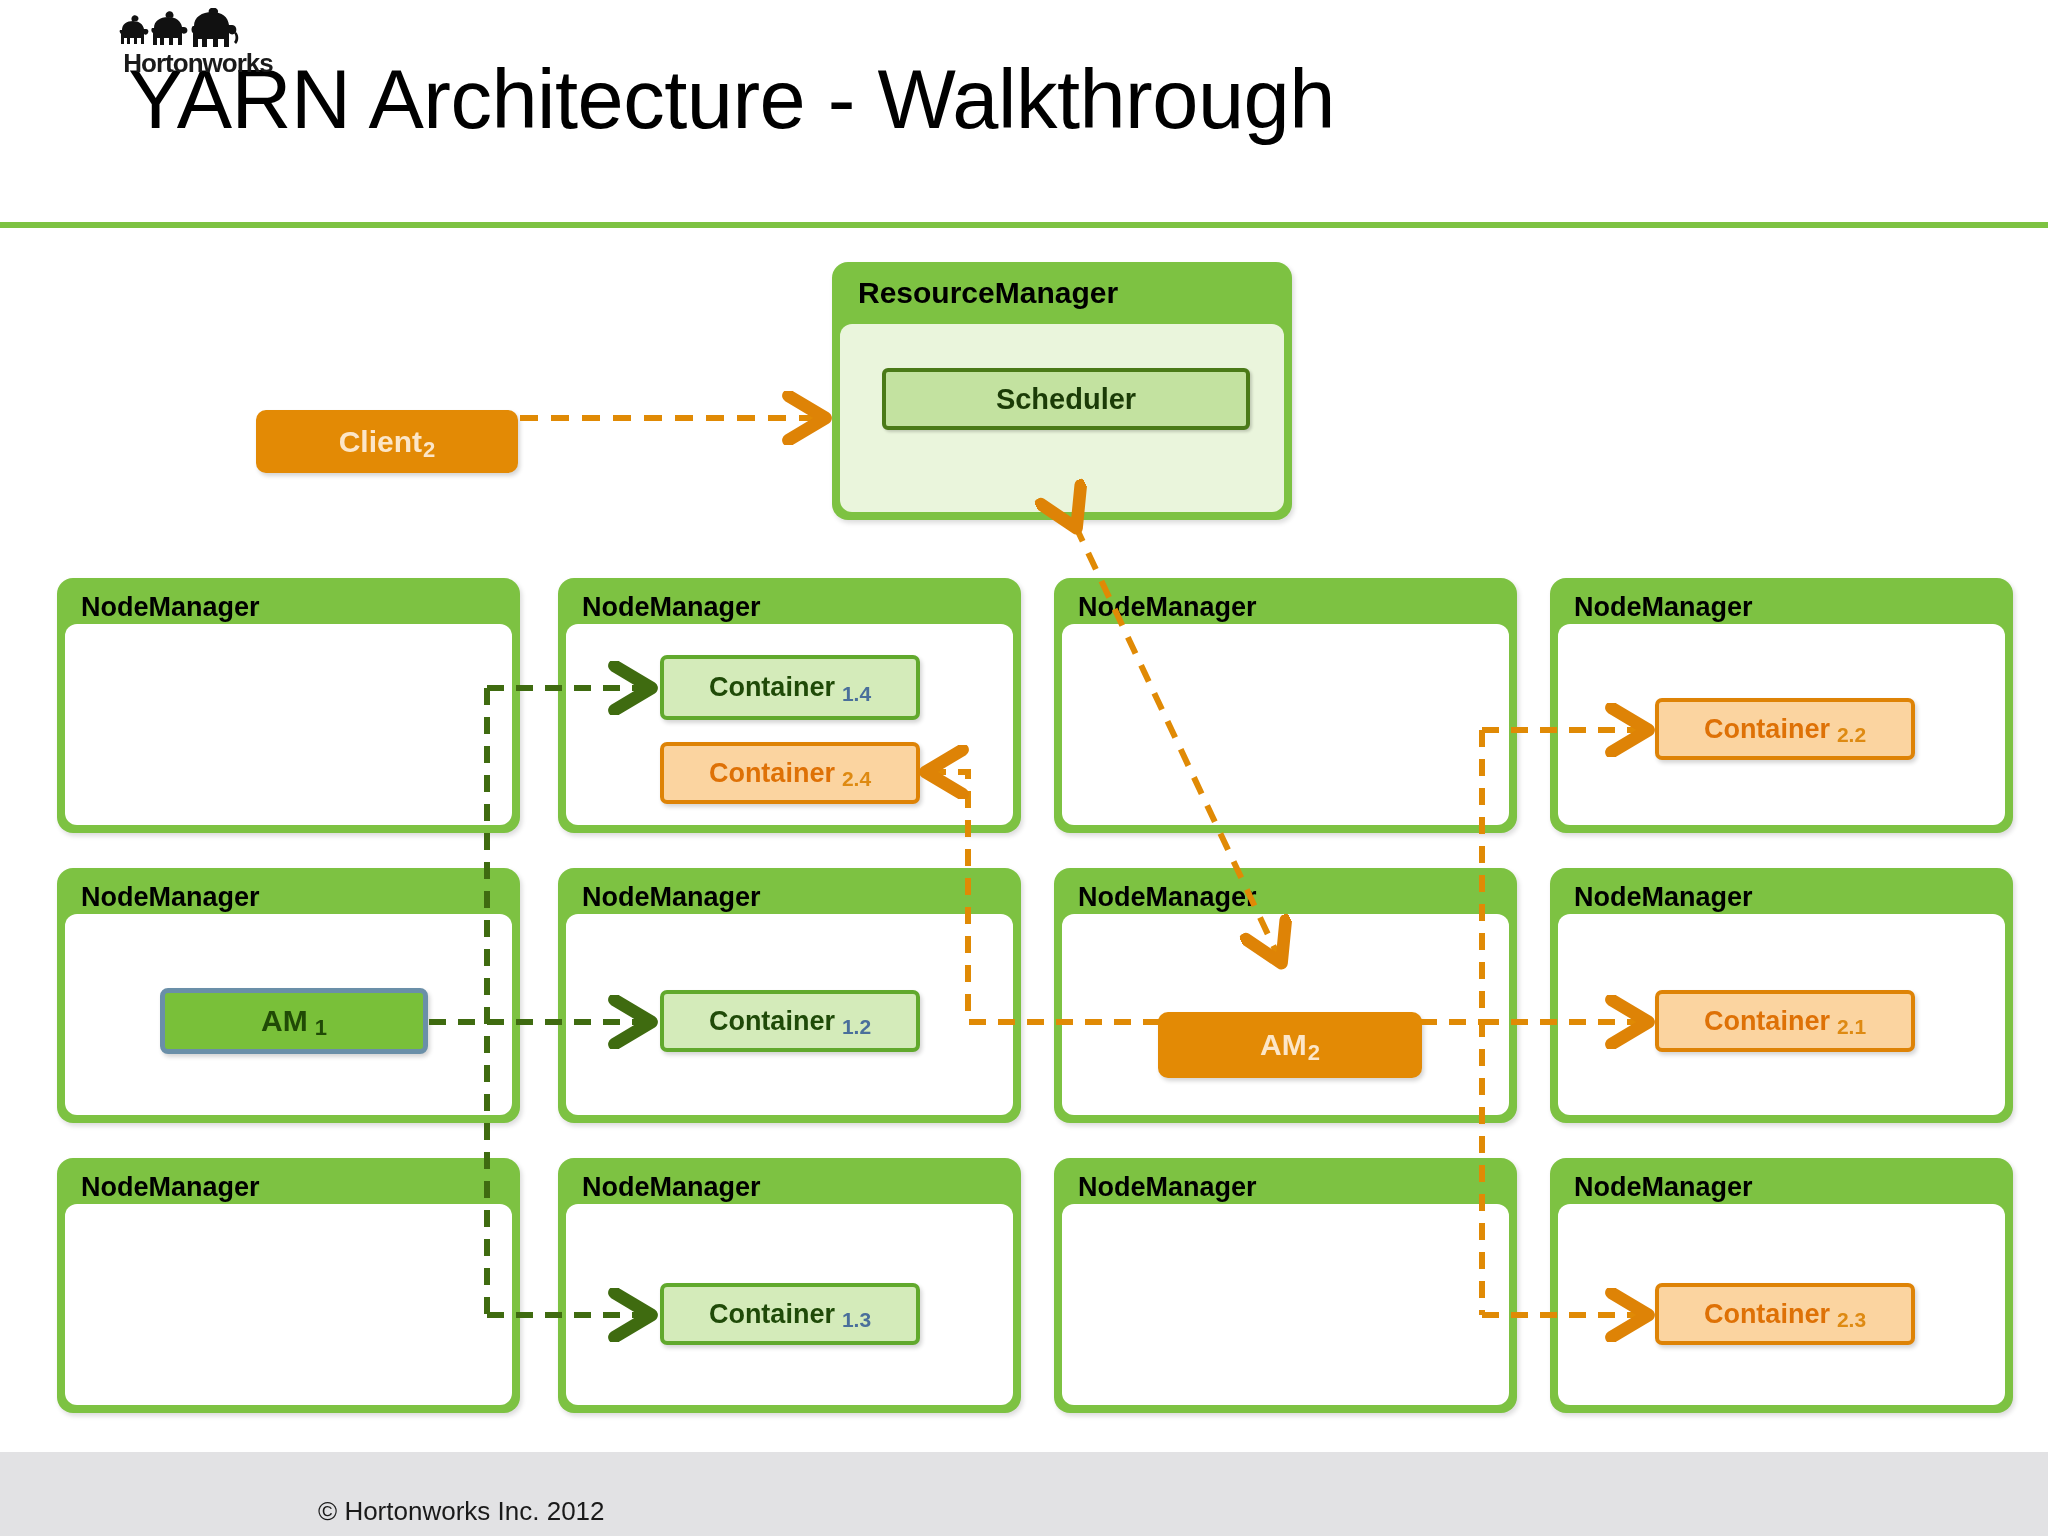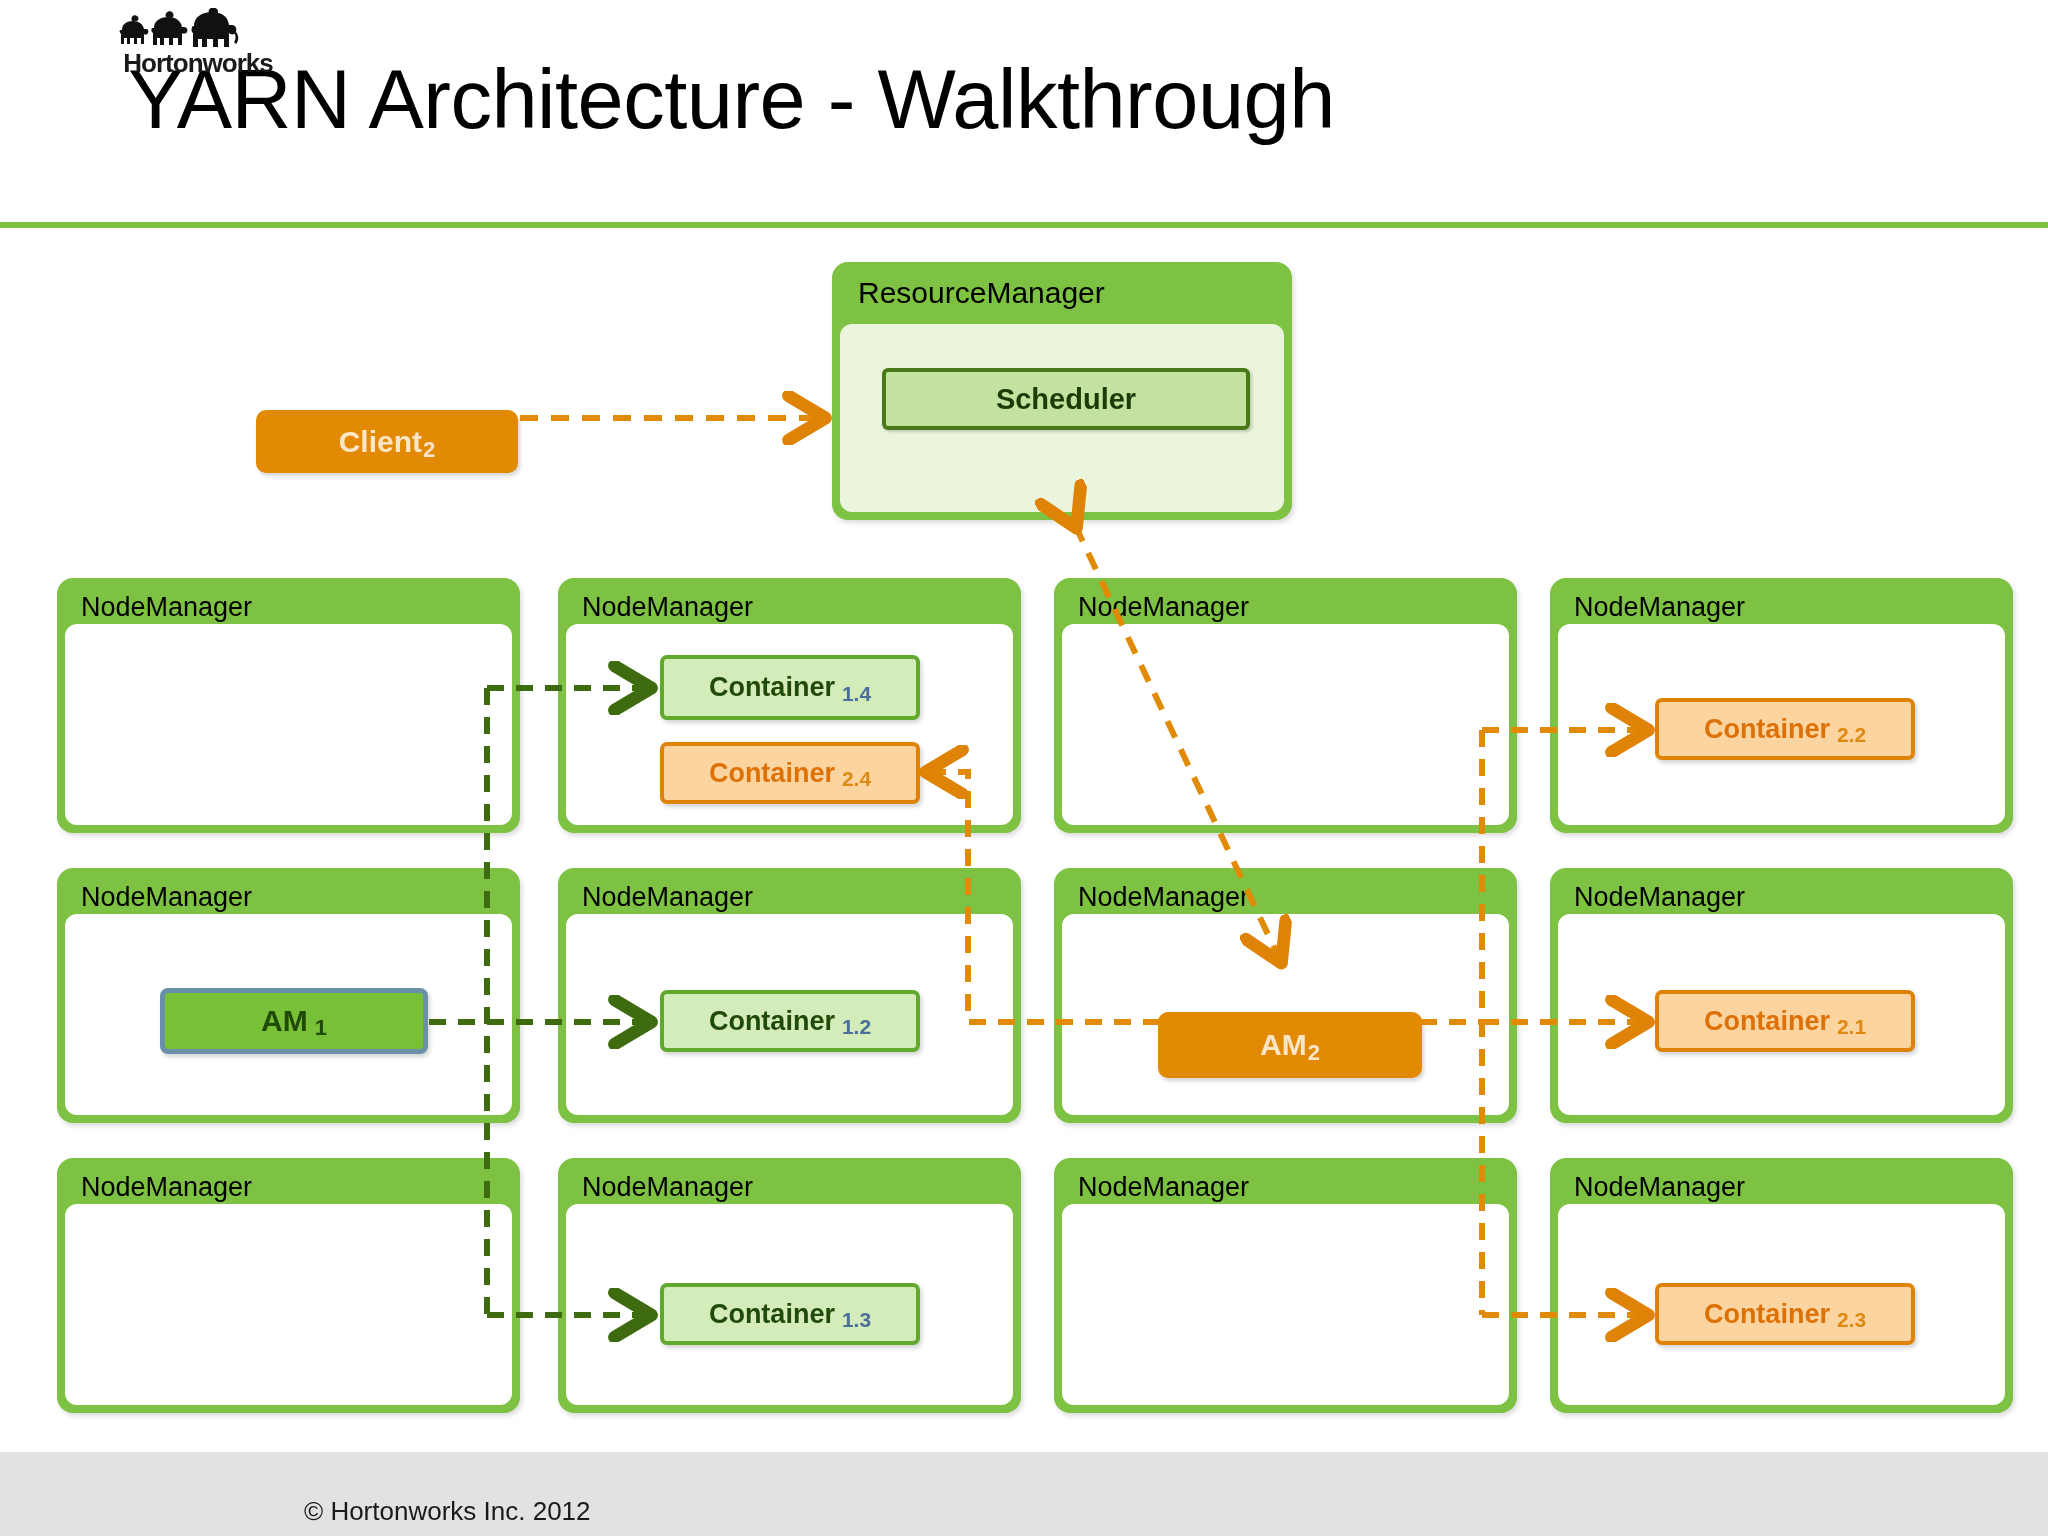--- a/index.html
+++ b/index.html
@@ -53,21 +53,21 @@
     background: #7DC242;
     border-radius: 16px;
     box-shadow: 2px 3px 5px rgba(0,0,0,0.14);
     z-index: 2;
   }
   .panel-title {
     position: absolute;
     left: 24px;
     top: 14px;
     font-size: 27px;
-    font-weight: normal;
+    font-weight: bold;
     color: #000000;
     white-space: nowrap;
   }
   .panel-body {
     position: absolute;
     left: 8px;
     right: 8px;
     bottom: 8px;
     background: #ffffff;
     border-radius: 12px;
@@ -187,21 +187,21 @@
     top: 40px;
     width: 180px;
     text-align: center;
     font-size: 26px;
     font-weight: bold;
     color: #1A1A1A;
     letter-spacing: -1px;
   }
   #copyright {
     position: absolute;
-    left: 304px;
+    left: 318px;
     top: 1511px;
     transform: translateY(-50%);
     font-size: 26px;
     color: #1A1A1A;
     z-index: 7;
     white-space: nowrap;
     text-align: right;
   }
 </style>
 </head>

